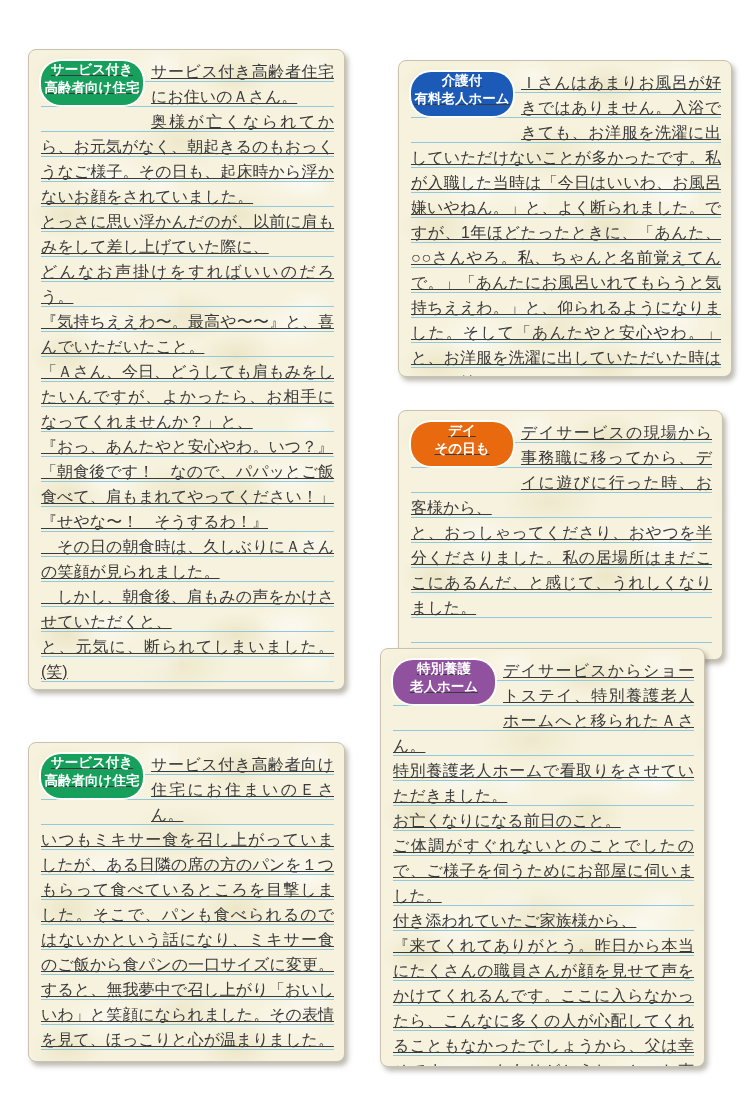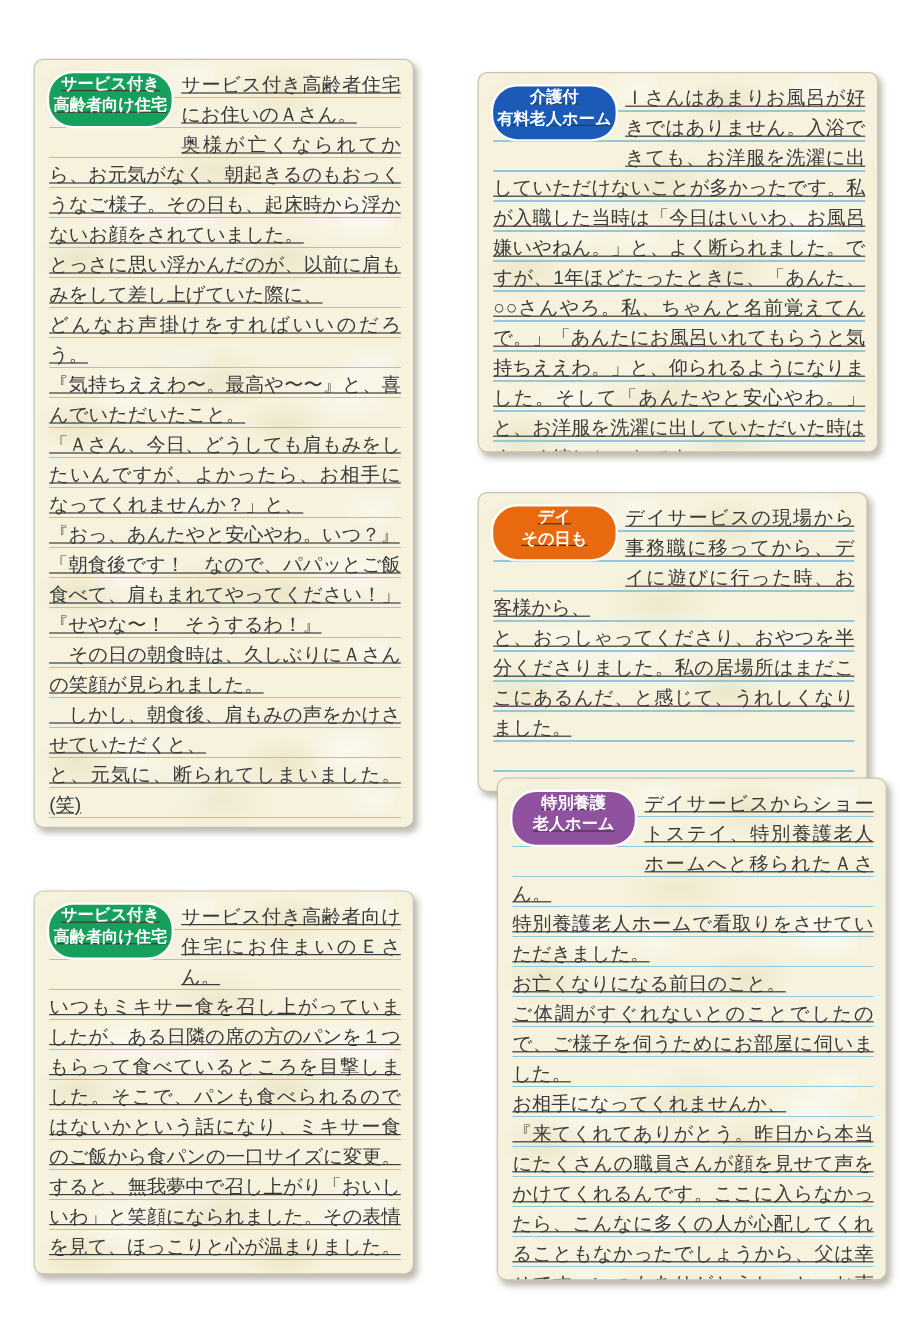--- a/index.html
+++ b/index.html
@@ -19,21 +19,21 @@
       radial-gradient(ellipse 50px 30px at 88% 12%, rgba(255,255,255,.45), transparent 62%);
     background-size:170px 140px,210px 175px,185px 150px,150px 120px;
     border:1px solid var(--card-border,#c7c3ae);
     border-radius:8px;
     box-shadow:3px 4px 5px rgba(108,102,82,.45);
     padding:9px 10px 0 12px;
   }
   .c1{left:28px;top:49px;width:317px;height:641px;}
   .c2{left:398px;top:48px;width:334px;height:317px;margin-top:12px;}
   .c3{left:398px;top:410px;width:325px;height:250px;}
-  .c4{left:414px;top:648px;width:325px;height:419px;}
+  .c4{left:380px;top:648px;width:325px;height:419px;}
   .c5{left:28px;top:742px;width:317px;height:320px;}
   .paras{
     height:100%;
     font-size:16px;line-height:25px;letter-spacing:0;
     background-image:repeating-linear-gradient(180deg,
       rgba(0,0,0,0) 0 22px,
       var(--rule,#8fc9de) 22px 23px,
       rgba(0,0,0,0) 23px 25px);
   }
   .serif .paras{font-family:"Liberation Serif","DejaVu Serif",serif;}
@@ -99,21 +99,21 @@
 <section class="card c4 serif">
   <div class="paras">
     <div class="badge" style="background-color: rgb(144, 81, 159);">
       <span class="badge-line">特別養護</span>
       <span class="badge-line">老人ホーム</span>
     </div>
   <p class="para">デイサービスからショートステイ、特別養護老人ホームへと移られたＡさん。</p>
       <p class="para">特別養護老人ホームで看取りをさせていただきました。</p>
       <p class="para">お亡くなりになる前日のこと。</p>
       <p class="para">ご体調がすぐれないとのことでしたので、ご様子を伺うためにお部屋に伺いました。</p>
-      <p class="para">お相手になってくれませんか、</p>
+      <p class="para">付き添われていたご家族様から、</p>
       <p class="para">『来てくれてありがとう。昨日から本当にたくさんの職員さんが顔を見せて声をかけてくれるんです。ここに入らなかったら、こんなに多くの人が心配してくれることもなかったでしょうから、父は幸せです。いつもありがとうね』と、お声をかけていただいたことが、とても心に残っています。</p>
     </div>
 </section>
 
 <section class="card c5 gothic">
   <div class="paras">
     <div class="badge" style="background-color: rgb(22, 160, 92);">
       <span class="badge-line">サービス付き</span>
       <span class="badge-line">高齢者向け住宅</span>
     </div>

